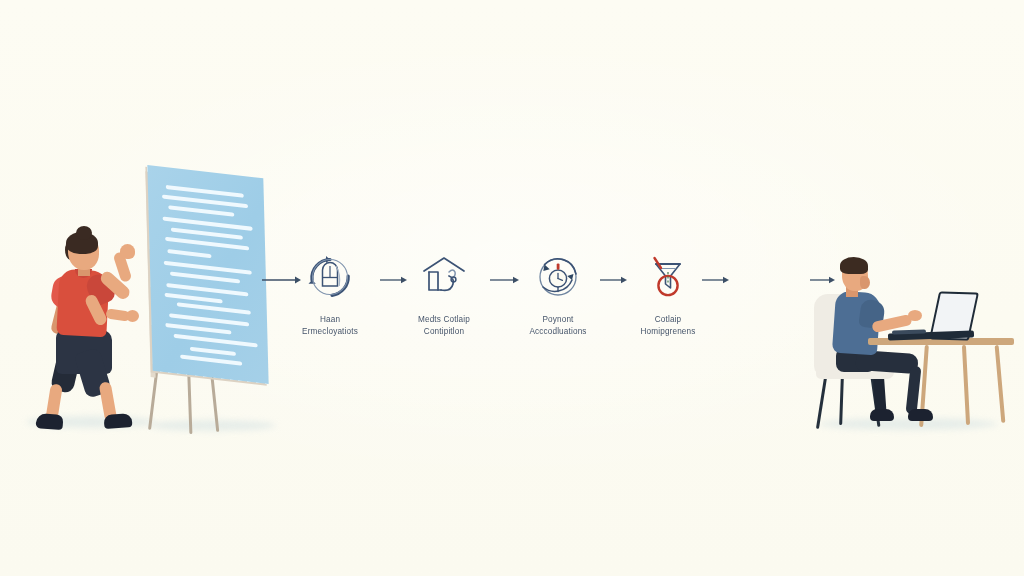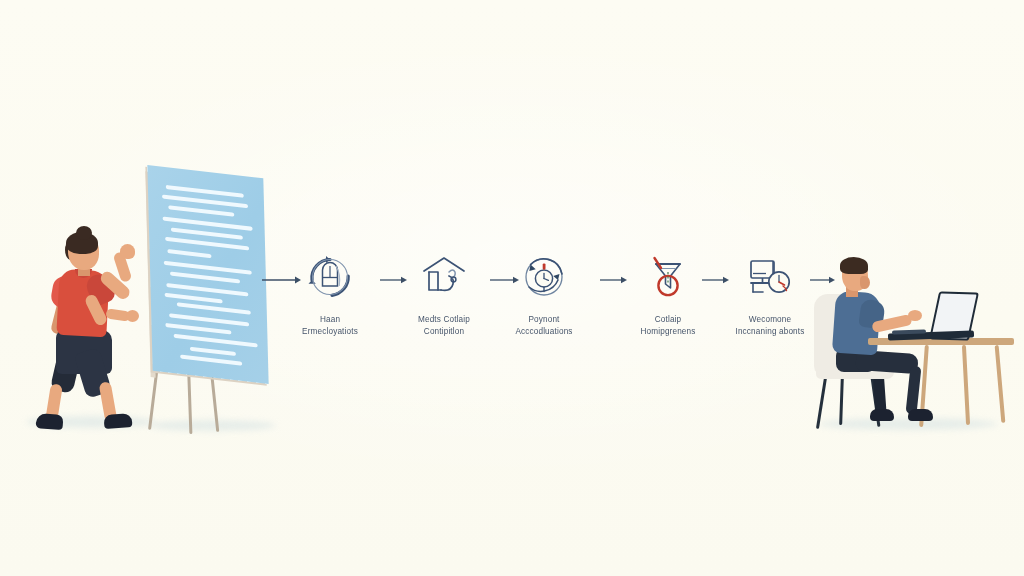--- a/index.html
+++ b/index.html
@@ -589,21 +589,21 @@
           <path d="M19.5 36 L19.5 20 A7.5 7.5 0 0 1 34.5 20 L34.5 36 Z" stroke="#3c5375" stroke-width="1.5" fill="none"></path>
           <line x1="19.5" y1="27.5" x2="34.5" y2="27.5" stroke="#3c5375" stroke-width="1.3"></line>
           <line x1="27" y1="16" x2="27" y2="27.5" stroke="#3c5375" stroke-width="1.2"></line>
           <path d="M33 16 q5 8 3.2 20" stroke="#a8b6c8" stroke-width="1.2" fill="none"></path>
         </svg>
       </div>
       <div class="flow-label">Haan
 Ermecloyatiots</div>
     </div>
 
-    <div class="flow-step" style="left:236px;text-align:center;">
+    <div class="flow-step" style="left:250px;text-align:center;">
       <div class="flow-icon">
         <svg width="54" height="54" viewBox="0 0 54 54" fill="none">
           <circle cx="27" cy="27" r="18" stroke="#5b7characters" stroke-width="0" fill="none"></circle>
           <circle cx="27" cy="27" r="18" stroke="#6f85a0" stroke-width="1.3" fill="none"></circle>
           <path d="M13.5 14.5 A18.5 18.5 0 0 1 45 24" stroke="#3c5375" stroke-width="1.6" fill="none" stroke-linecap="round"></path>
           <path d="M41 30 A18.5 18.5 0 0 1 12 37" stroke="#3c5375" stroke-width="1.6" fill="none" stroke-linecap="round"></path>
           <path d="M13.5 14.5 l-1.2 6.4 l6.4 -1.6 z" fill="#2f4763"></path>
           <path d="M41 30 l1.5 -6 l-6.3 2 z" fill="#2f4763"></path>
           <circle cx="27" cy="28.5" r="8.6" stroke="#3c5375" stroke-width="1.5" fill="#fdfcf3"></circle>
           <line x1="27" y1="28.5" x2="27" y2="23.5" stroke="#3c5375" stroke-width="1.3" stroke-linecap="round"></line>
@@ -624,39 +624,20 @@
           <line x1="20" y1="18.5" x2="34" y2="18.5" stroke="#7f93ad" stroke-width="1"></line>
           <line x1="13.5" y1="8" x2="20" y2="18" stroke="#c0392b" stroke-width="2.4" stroke-linecap="round"></line>
           <circle cx="27" cy="35.5" r="9.6" stroke="#c0392b" stroke-width="2.4" fill="none"></circle>
           <line x1="27" y1="22" x2="27" y2="33" stroke="#3f7a4d" stroke-width="1.2" stroke-dasharray="2.2 2"></line>
         </svg>
       </div>
       <div class="flow-label">Cotlaip
 Homipgrenens</div>
     </div>
 
-    <div class="flow-step" style="left:462px;">
-      <div class="flow-icon">
-        <svg width="58" height="54" viewBox="0 0 58 54" fill="none">
-          <rect x="10" y="11" width="23" height="17" rx="1.5" stroke="#3c5375" stroke-width="1.7" fill="none"></rect>
-          <line x1="12" y1="23.5" x2="25" y2="23.5" stroke="#3c5375" stroke-width="1.3"></line>
-          <line x1="21.5" y1="28" x2="21.5" y2="33" stroke="#3c5375" stroke-width="1.7"></line>
-          <line x1="10" y1="33" x2="34" y2="33" stroke="#3c5375" stroke-width="1.8" stroke-linecap="round"></line>
-          <line x1="12" y1="33" x2="12" y2="42" stroke="#3c5375" stroke-width="1.6" stroke-linecap="round"></line>
-          <line x1="12" y1="42" x2="22" y2="42" stroke="#3c5375" stroke-width="1.6" stroke-linecap="round"></line>
-          <line x1="32" y1="11" x2="32" y2="33" stroke="#3c5375" stroke-width="1.5"></line>
-          <circle cx="38" cy="32" r="10.2" stroke="#3c5375" stroke-width="1.7" fill="#fdfcf3"></circle>
-          <line x1="38" y1="32" x2="38" y2="25.5" stroke="#3c5375" stroke-width="1.3" stroke-linecap="round"></line>
-          <line x1="38" y1="32" x2="43.5" y2="35" stroke="#c0392b" stroke-width="1.6" stroke-linecap="round"></line>
-          <path d="M42 36 q3 2 3.5 4.5" stroke="#c0392b" stroke-width="1.4" fill="none" stroke-linecap="round"></path>
-        </svg>
-      </div>
-      <div class="flow-label">Wecomone
-Inccnaning abonts</div>
-    </div>
   </div>
 
   <div id="workstation">
     <span class="sr">Person seated at a desk working on a laptop</span>
 
     <div class="chair-leg chair-leg-1"></div>
     <div class="chair-leg chair-leg-3"></div>
     <div class="chair-leg chair-leg-2"></div>
     <div class="chair-back"></div>
 

